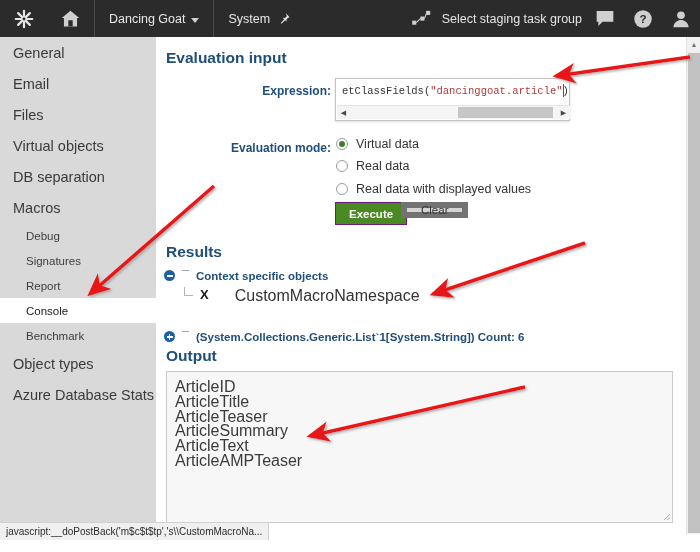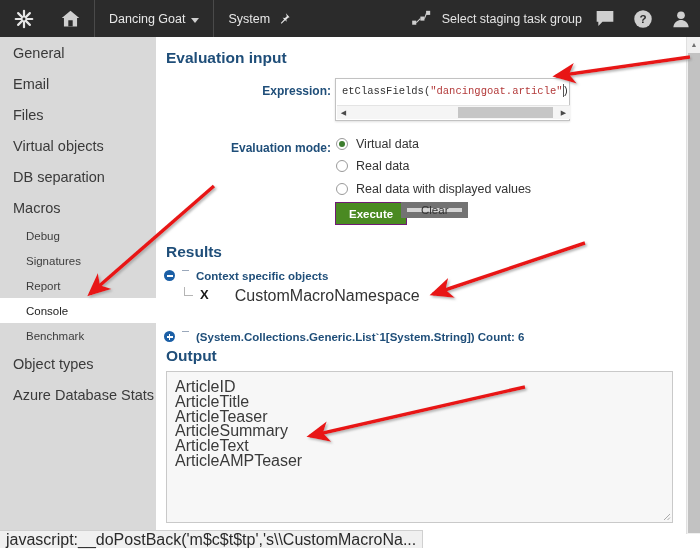--- a/index.html
+++ b/index.html
@@ -272,28 +272,28 @@
   }
   #vscroll .vs-btn.bottom { position: absolute; bottom: 0; left: 0; }
   #vs-thumb {
     position: absolute; left: 1px; top: 16px;
     width: 12px; height: 480px;
     background: #c2c2c2;
   }
 
   
   #statusbar {
-    position: absolute; left: 0; bottom: 4px;
+    position: absolute; left: 0; bottom: 12px;
     height: 18px;
     padding: 0 6px;
     display: flex; align-items: center;
     background: #f0f0f0;
     border: 1px solid #d0d0d0;
     border-left: none; border-bottom: none;
-    font-size: 16px;
+    font-size: 10px;
     color: #2a2a2a;
     white-space: nowrap;
   }
 
   
   #bottomstrip {
     position: absolute; left: 0; bottom: 0;
     width: 700px; height: 18px;
     background: #ffffff;
   }

